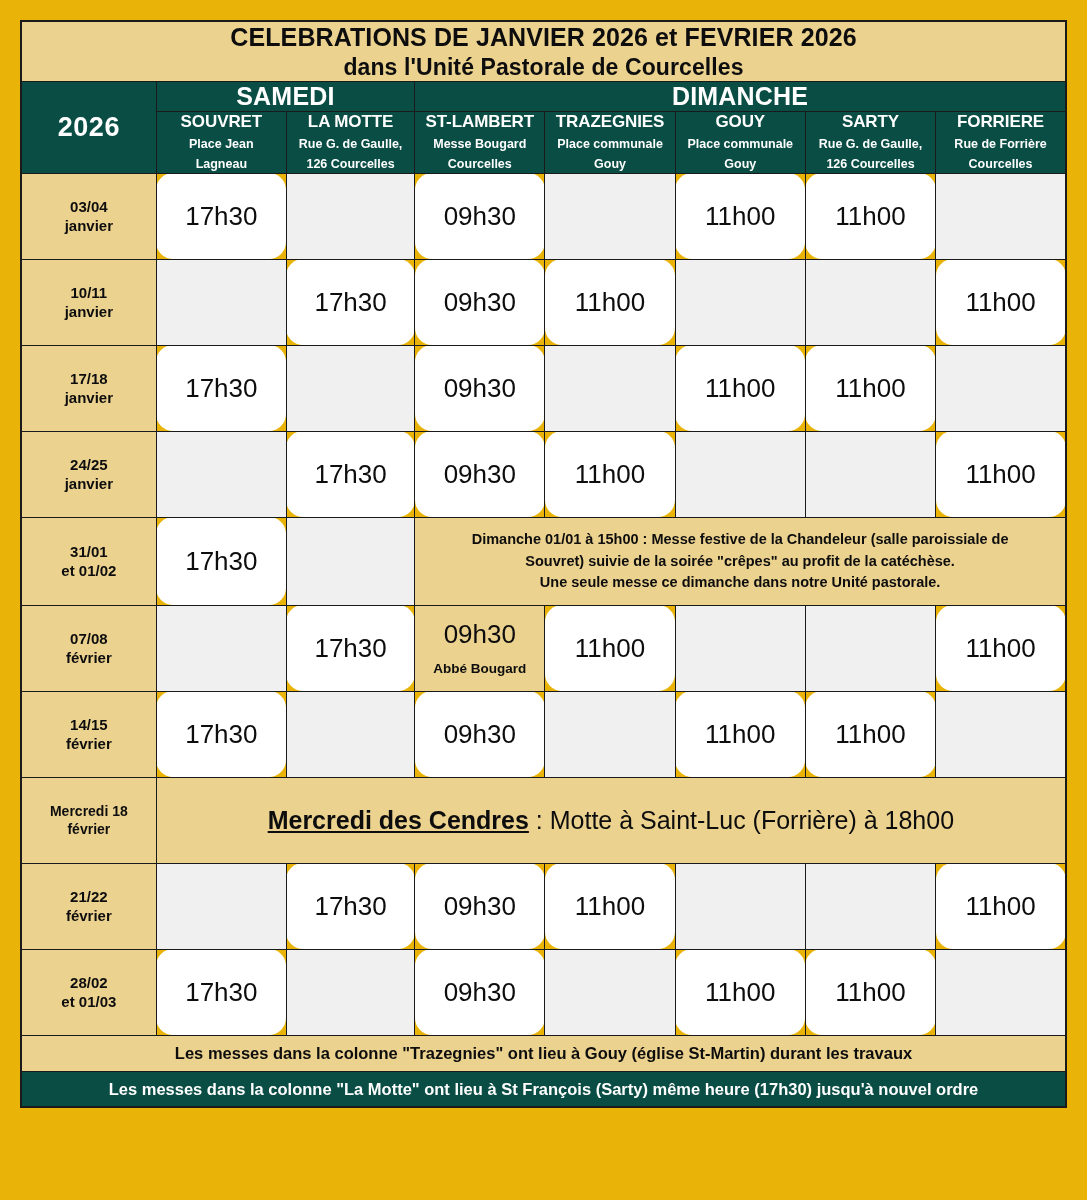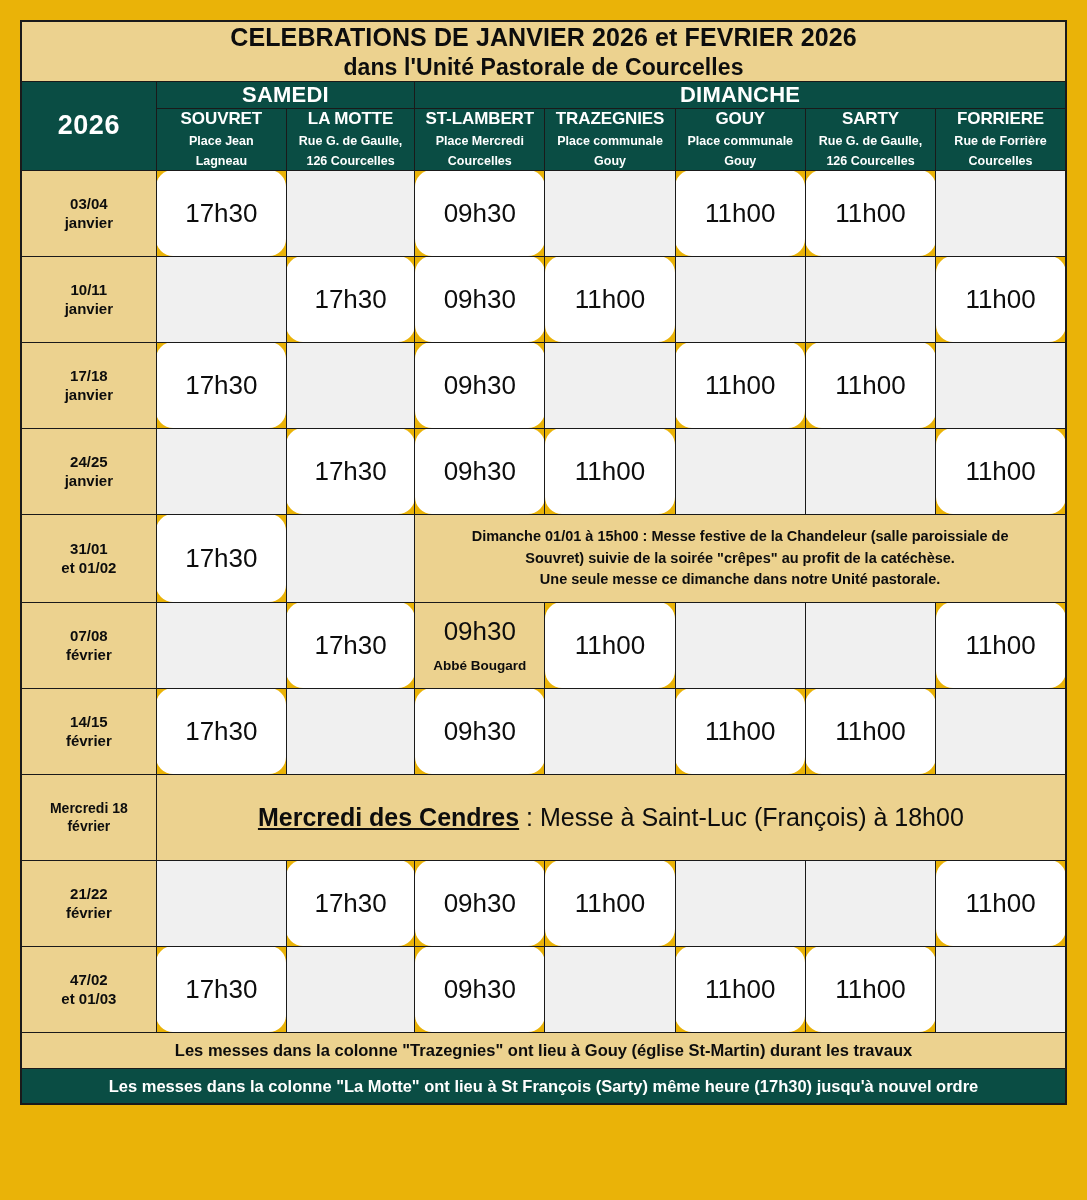--- a/index.html
+++ b/index.html
@@ -60,21 +60,21 @@
     background: #0a4d44;
     color: #ffffff;
   }
   .hd-year {
     font-size: 27px;
     font-weight: bold;
     color: #ffffff;
     letter-spacing: 0.5px;
   }
   .hd-day {
-    font-size: 22px;
+    font-size: 25px;
     font-weight: bold;
     color: #ffffff;
     padding: 6px 2px 7px 2px;
     letter-spacing: 0.2px;
   }
   .hd-loc {
     padding: 5px 3px 7px 3px;
     line-height: 1.18;
   }
   .hd-loc .loc-name {
@@ -207,21 +207,21 @@
             <span class="loc-addr">Place Jean</span>
             <span class="loc-addr">Lagneau</span>
           </td>
           <td class="hd hd-loc">
             <span class="loc-name">LA MOTTE</span>
             <span class="loc-addr">Rue G. de Gaulle,</span>
             <span class="loc-addr">126 Courcelles</span>
           </td>
           <td class="hd hd-loc">
             <span class="loc-name">ST-LAMBERT</span>
-            <span class="loc-addr">Place Mercredi</span>
+            <span class="loc-addr">Messe Bougard</span>
             <span class="loc-addr">Courcelles</span>
           </td>
           <td class="hd hd-loc">
             <span class="loc-name">TRAZEGNIES</span>
             <span class="loc-addr">Place communale</span>
             <span class="loc-addr">Gouy</span>
           </td>
           <td class="hd hd-loc">
             <span class="loc-name">GOUY</span>
             <span class="loc-addr">Place communale</span>
@@ -378,21 +378,21 @@
           <td class="cell-time">
             <span class="time-val">11h00</span>
           </td>
           <td class="cell-empty"></td>
         </tr>
         <tr class="cendresrow">
           <td class="datecell small">
             <div>Mercredi 18</div>
             <div>février</div>
           </td>
-          <td class="cendres-note" colspan="7"><span class="cendres-strong">Mercredi des Cendres</span><span class="cendres-rest"> : Messe à Saint-Luc (François) à 18h00</span></td>
+          <td class="cendres-note" colspan="7"><span class="cendres-strong">Mercredi des Cendres</span><span class="cendres-rest"> : Motte à Saint-Luc (Forrière) à 18h00</span></td>
         </tr>
         <tr class="datarow">
           <td class="datecell">
             <div>21/22</div>
             <div>février</div>
           </td>
           <td class="cell-empty"></td>
           <td class="cell-time">
             <span class="time-val">17h30</span>
           </td>
@@ -403,21 +403,21 @@
             <span class="time-val">11h00</span>
           </td>
           <td class="cell-empty"></td>
           <td class="cell-empty"></td>
           <td class="cell-time">
             <span class="time-val">11h00</span>
           </td>
         </tr>
         <tr class="datarow">
           <td class="datecell">
-            <div>47/02</div>
+            <div>28/02</div>
             <div>et 01/03</div>
           </td>
           <td class="cell-time">
             <span class="time-val">17h30</span>
           </td>
           <td class="cell-empty"></td>
           <td class="cell-time">
             <span class="time-val">09h30</span>
           </td>
           <td class="cell-empty"></td>

